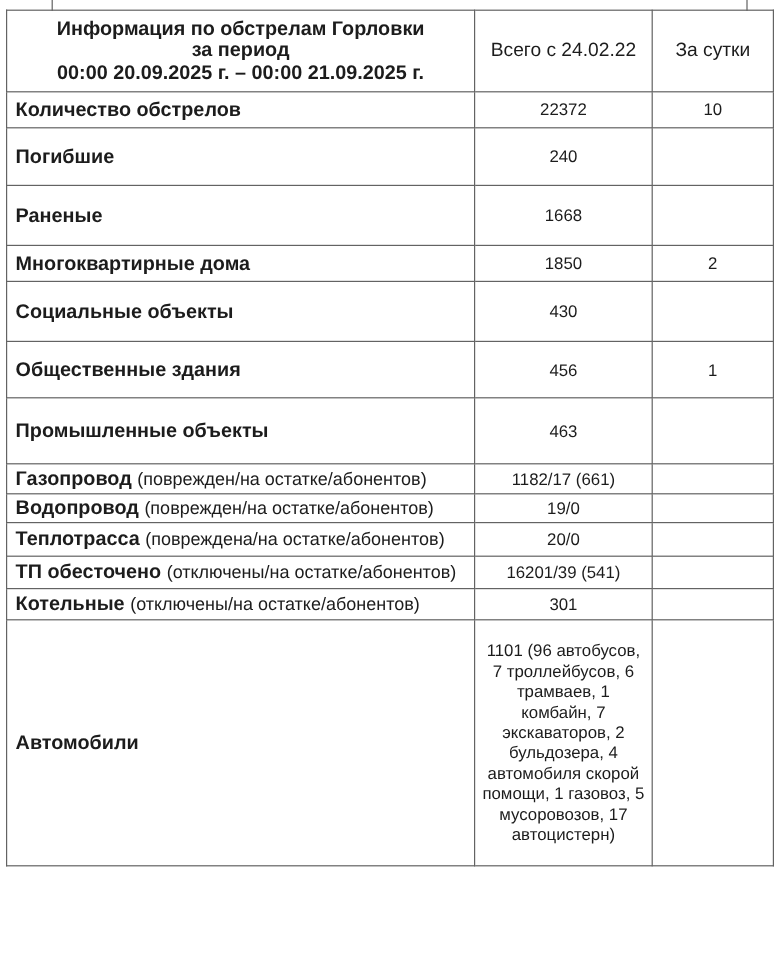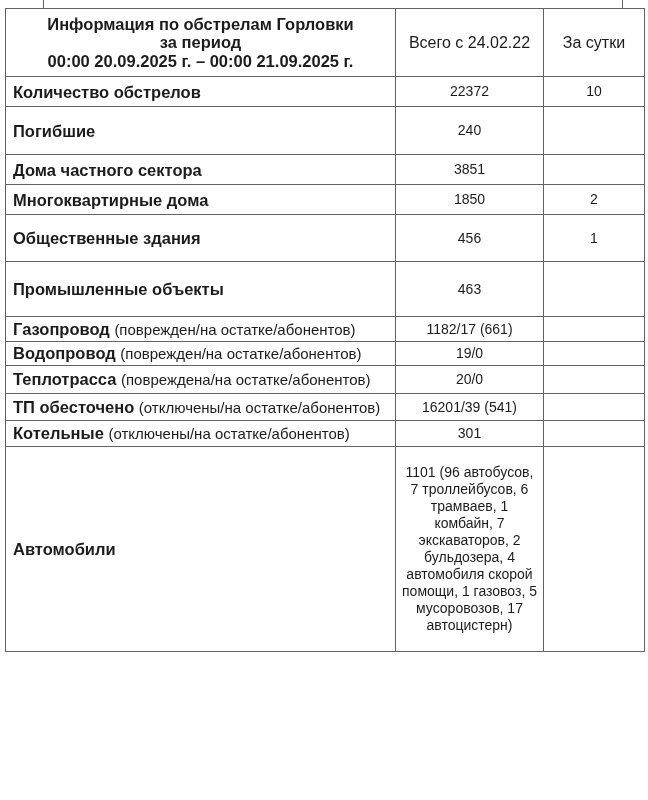--- a/index.html
+++ b/index.html
@@ -68,29 +68,34 @@
       <tr style="height: 30px;">
         <td class="c1"><span>Количество обстрелов</span></td>
         <td class="c2">22372</td>
         <td class="c3">10</td>
       </tr>
       <tr style="height: 48px;">
         <td class="c1"><span>Погибшие</span></td>
         <td class="c2">240</td>
         <td class="c3"></td>
       </tr>
-      <tr style="height: 30px;">
-        <td class="c1"><span>Дома частного сектора</span></td>
-        <td class="c2">3851</td>
+      <tr style="height: 50px;">
+        <td class="c1"><span>Раненые</span></td>
+        <td class="c2">1668</td>
         <td class="c3"></td>
       </tr>
       <tr style="height: 30px;">
         <td class="c1"><span>Многоквартирные дома</span></td>
         <td class="c2">1850</td>
         <td class="c3">2</td>
+      </tr>
+      <tr style="height: 50px;">
+        <td class="c1"><span>Социальные объекты</span></td>
+        <td class="c2">430</td>
+        <td class="c3"></td>
       </tr>
       <tr style="height: 47px;">
         <td class="c1"><span>Общественные здания</span></td>
         <td class="c2">456</td>
         <td class="c3">1</td>
       </tr>
       <tr style="height: 55px;">
         <td class="c1"><span>Промышленные объекты</span></td>
         <td class="c2">463</td>
         <td class="c3"></td>

